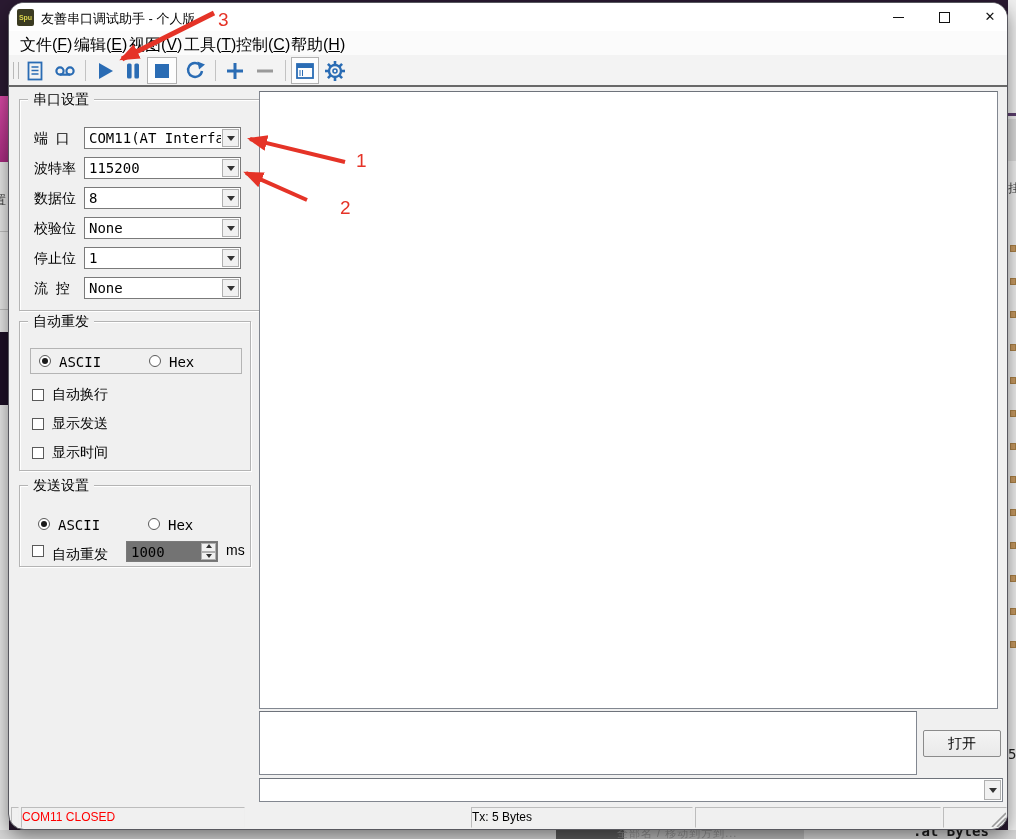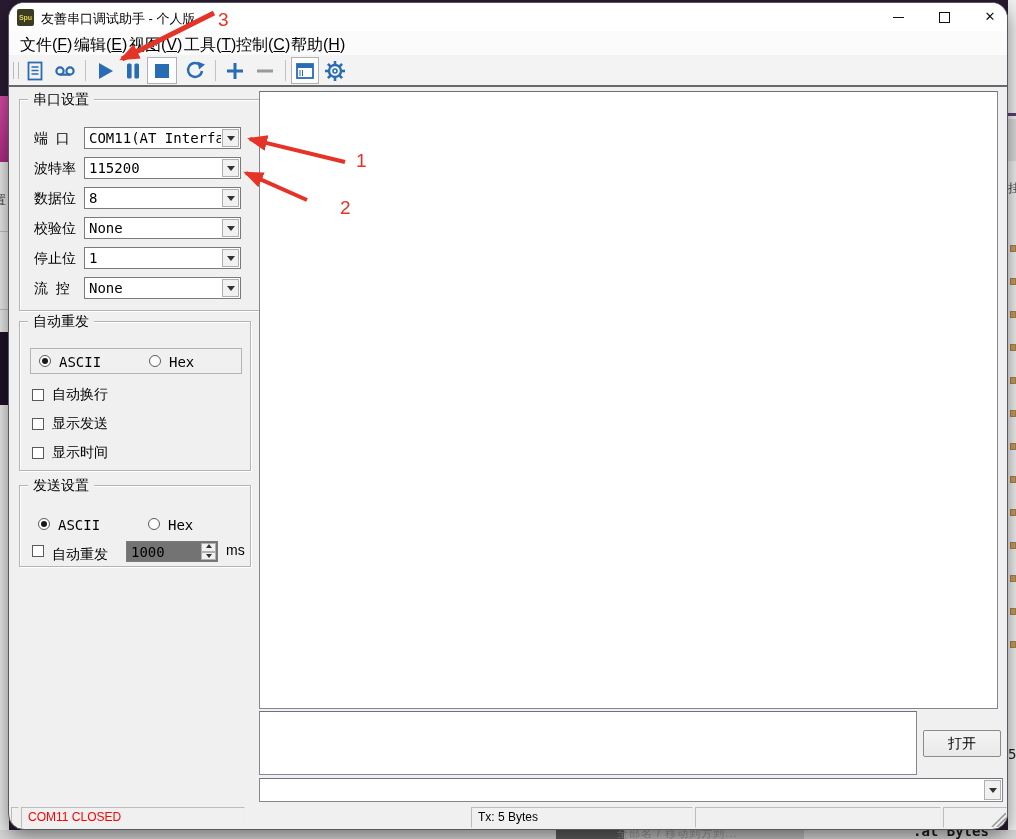--- a/index.html
+++ b/index.html
@@ -85,21 +85,21 @@
   .sunken{background:#fff;border:1px solid #828790;border-top-color:#6e737b;box-sizing:border-box;}
   .recv-area{left:250px;top:88px;width:739px;height:618px;}
   .send-area{left:250px;top:708px;width:658px;height:64px;}
   .open-btn{left:914px;top:727px;width:78px;height:27px;background:linear-gradient(#f4f4f4,#e9e9e9);
     border:1px solid #8b8b8b;border-radius:2px;box-sizing:border-box;
     font-size:14px;text-align:center;line-height:25px;color:#000;}
   .bottom-combo{left:250px;top:775px;width:744px;height:24px;}
   
   .statusbar{left:0;top:804px;width:100%;height:22px;}
   .sb-sec{position:absolute;top:0;height:21px;border:1px solid #bcbcbc;border-bottom-color:#eee;border-right-color:#eee;
-    box-sizing:border-box;font-size:12px;line-height:19px;padding-left:6px;color:#000;}
+    box-sizing:border-box;font-size:12px;line-height:19px;color:#000;}
   .sb-grip{left:2px;width:8px;}
   .sb-1{left:12px;width:224px;color:#ff0000;}
   .sb-2{left:238px;width:222px;}
   .sb-3{left:462px;width:222px;}
   .sb-4{left:686px;width:246px;}
   .sb-5{left:934px;width:64px;}
   
   .annot{left:0;top:0;width:1016px;height:839px;pointer-events:none;z-index:5;}
 </style>
 </head>

